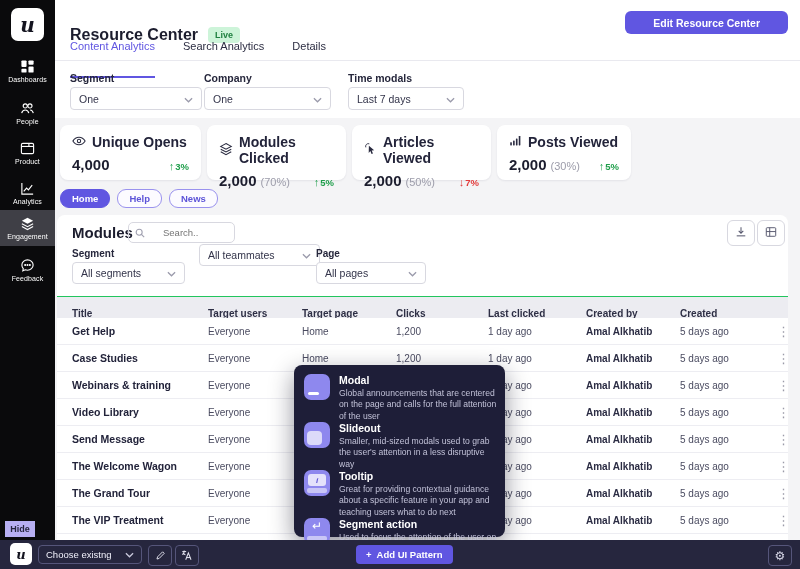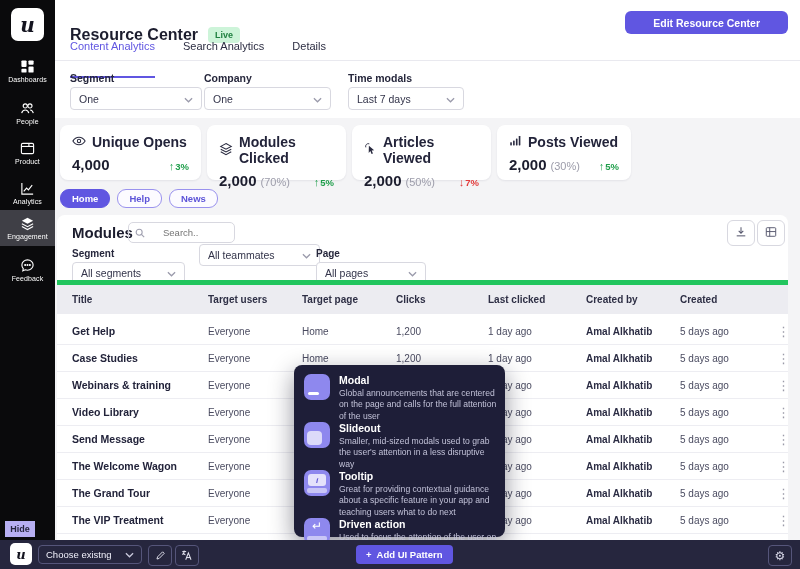--- a/index.html
+++ b/index.html
@@ -51,21 +51,21 @@
   .panel{position:absolute;left:57px;top:215px;width:731px;height:325px;background:#fff;border-radius:8px 8px 0 0;}
   .panel-title{position:absolute;left:15px;top:9px;font-size:15px;font-weight:bold;color:#1c1d2e;}
   .search-box{position:absolute;left:71px;top:7px;width:107px;height:21px;border:1px solid #d8d8e0;border-radius:5px;
               display:flex;align-items:center;padding:0 6px;gap:16px;box-sizing:border-box;}
   .search-box input{border:none;outline:none;width:100%;font-size:9.5px;font-family:inherit;color:#44455c;background:transparent;}
   .icon-btn{position:absolute;top:5px;width:26px;height:24px;border:1px solid #d8d8e0;border-radius:6px;background:#fff;
             display:flex;align-items:center;justify-content:center;cursor:pointer;}
   .pfilter-label{position:absolute;top:33px;font-size:10px;font-weight:bold;color:#26273c;}
   
   .tgrid{display:grid;grid-template-columns:136px 94px 94px 92px 98px 94px 93px 1fr;align-items:center;padding-left:15px;box-sizing:border-box;}
-  .thead{position:absolute;left:0;top:65px;width:731px;height:34px;background:#ececf1;border-top:5px solid #22c55e;
+  .thead{position:absolute;left:0;top:81px;width:731px;height:34px;background:#ececf1;border-top:1px solid #22c55e;
          font-size:10px;font-weight:bold;color:#2e2f45;}
   .trows{position:absolute;left:0;top:103px;width:731px;}
   .trow{height:27px;background:#fff;border-bottom:1px solid #ededf2;font-size:10px;color:#4a4b60;}
   .cell-title{font-size:10.5px;font-weight:bold;color:#22233a;}
   .cell-createdby{color:#2c2d44;font-weight:bold;}
   .kebab{justify-self:center;color:#9a9aa8;font-size:13px;line-height:1;cursor:pointer;padding:0 4px;}
   
   .popover{position:absolute;left:294px;top:365px;width:211px;height:172px;background:#1e1e38;border-radius:8px;
            box-shadow:0 8px 24px rgba(10,10,30,.45);z-index:8;box-sizing:border-box;padding:9px 10px;display:flex;flex-direction:column;justify-content:space-between;}
   .pop-item{display:flex;gap:9px;cursor:pointer;}
@@ -453,21 +453,21 @@
           <div class="pop-title">Tooltip</div>
         <div class="pop-desc">Great for providing contextual guidance about a specific feature in your app and teaching users what to do next</div>
         </div>
     </div>
     <div class="pop-item">
       <div class="pop-icon">
           <div class="ret">↵</div>
           <div class="base"></div>
         </div>
       <div>
-          <div class="pop-title">Driven action</div>
+          <div class="pop-title">Segment action</div>
         <div class="pop-desc">Used to focus the attention of the user on a certain element to drive action such as a click or input</div>
         </div>
     </div>
   </div>
 
   <div class="bottombar">
     <div class="bb-logo">
       <span class="logo-glyph">u</span>
     </div>
     <div class="bb-select">

